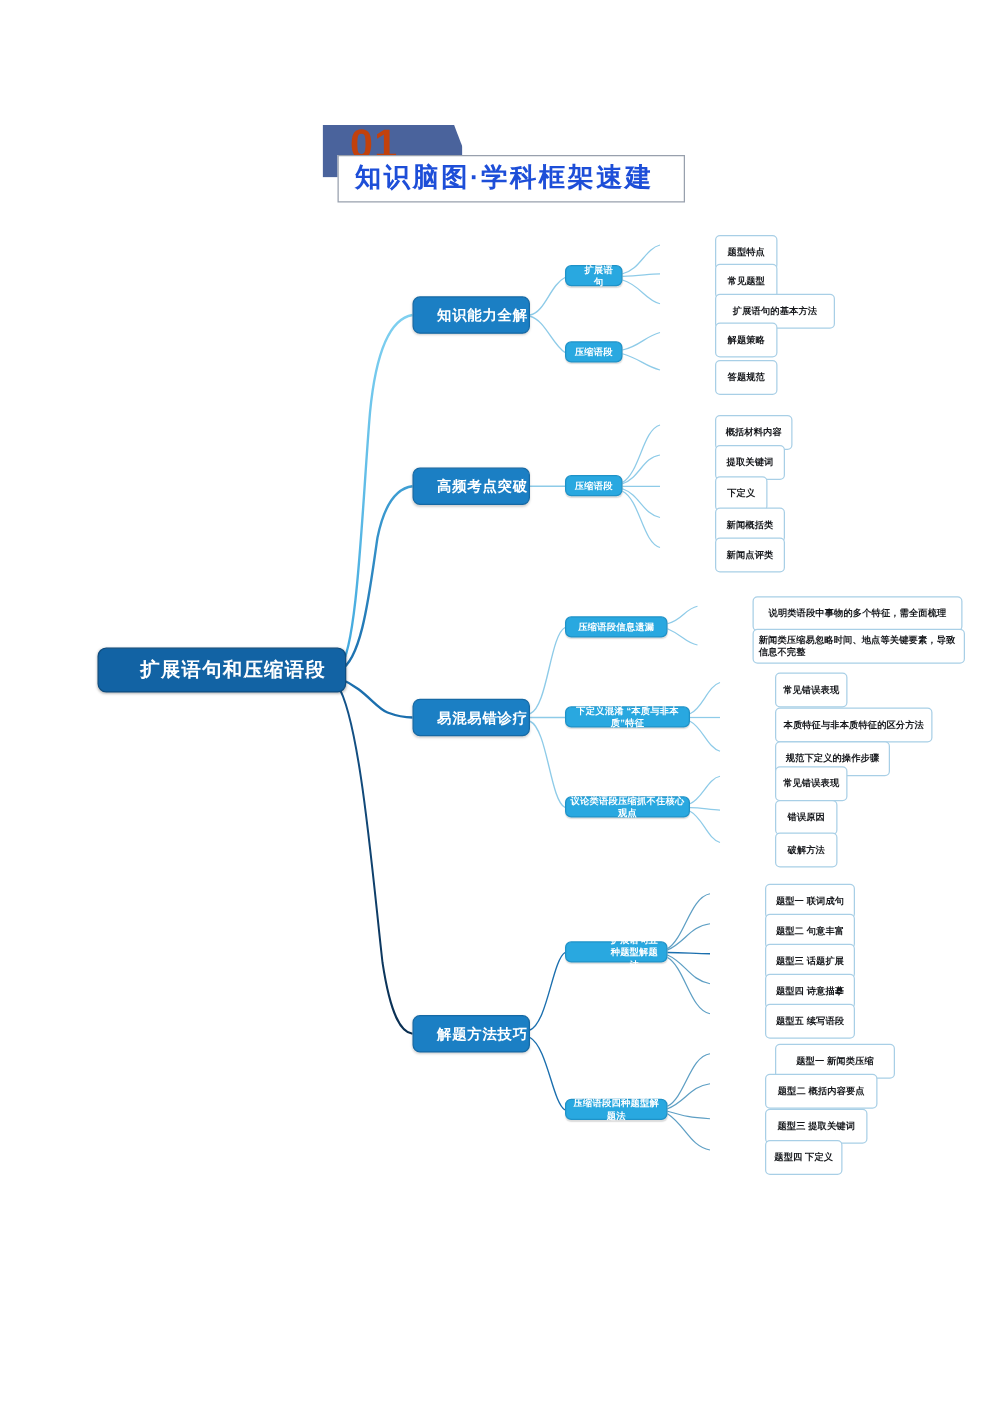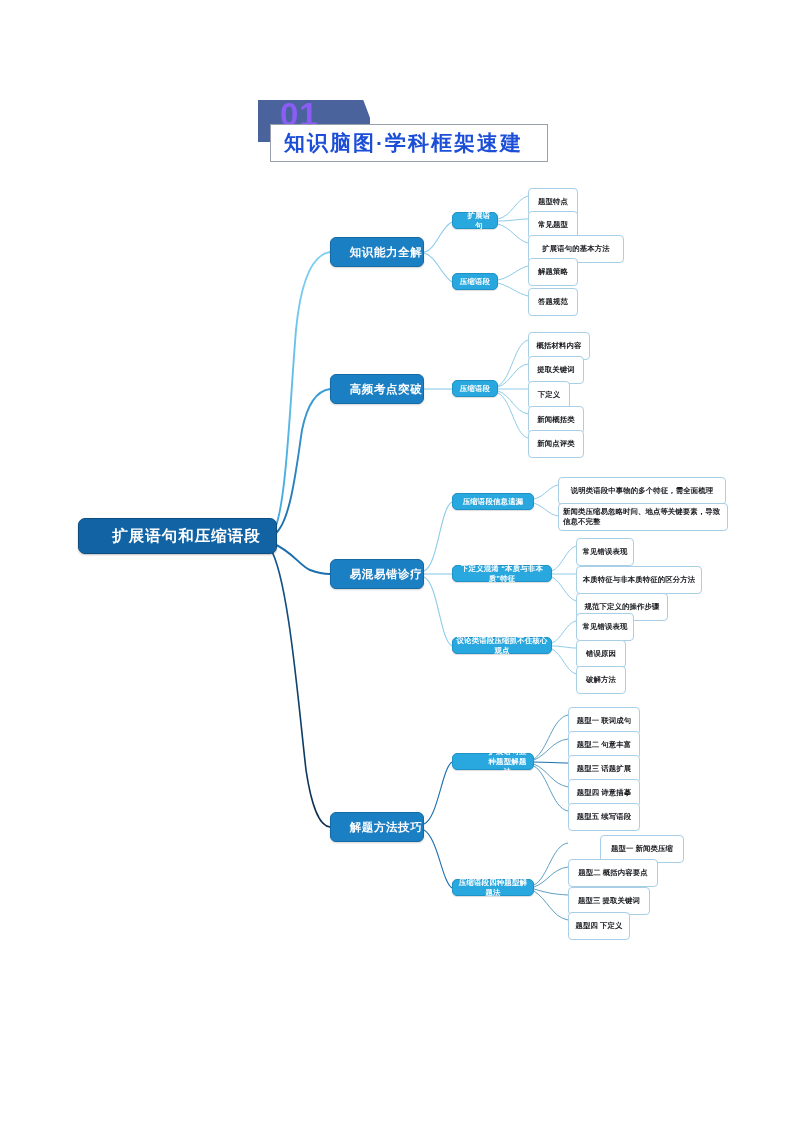--- a/index.html
+++ b/index.html
@@ -3,21 +3,21 @@
 <meta charset="utf-8">
 <style>
   html,body{margin:0;padding:0;background:#fff;}
   body{width:794px;height:1123px;position:relative;font-family:"Liberation Sans","DejaVu Sans",sans-serif;overflow:hidden;}
   #page{position:absolute;inset:0;}
 
   
   #header{position:absolute;left:258px;top:98px;width:300px;height:70px;}
   .banner{position:absolute;left:0;top:2px;width:112px;height:42px;background:#4a639c;
           clip-path:polygon(0 0,94% 0,100% 42%,100% 100%,0 100%);}
-  .banner-num{position:absolute;left:22px;top:-2px;font-size:33px;font-weight:700;color:#8b5cf6;
+  .banner-num{position:absolute;left:22px;top:-2px;font-size:33px;font-weight:700;color:#c2410c;
               letter-spacing:1px;font-family:"Liberation Sans",sans-serif;}
   .title-box{position:absolute;left:12px;top:26px;width:278px;height:38px;background:#fff;
              border:1.6px solid #98a0ad;box-sizing:border-box;}
   .title-text{position:absolute;left:26px;top:28px;font-size:21px;font-weight:700;color:#1d4ed8;
               letter-spacing:2px;line-height:34px;white-space:nowrap;}
 
   
   #map{position:absolute;left:0;top:0;width:794px;height:1123px;}
   #links{position:absolute;left:0;top:0;width:794px;height:1123px;pointer-events:none;}
 
@@ -27,21 +27,21 @@
   .root{background:#1263a4;border:1.4px solid #0e4d80;border-radius:7px;color:#fff;
         font-size:15.5px;font-weight:700;letter-spacing:1px;
         box-shadow:0 1px 2px rgba(0,0,0,.25);}
   .branch{background:#1b7fc4;border:1.2px solid #1569a5;border-radius:6px;color:#fff;
           font-size:11.5px;font-weight:700;letter-spacing:.6px;
           box-shadow:0 1px 2px rgba(0,0,0,.18);}
   .sub{background:#29a8e0;border:1px solid #1f92c8;border-radius:5px;color:#fff;
        font-size:7.4px;font-weight:700;letter-spacing:.2px;padding:0 3px;
        box-shadow:0 1px 1px rgba(0,0,0,.14);}
   .leaf{background:#fff;border:1px solid #a8cfe6;border-radius:4px;color:#16181c;
-        font-size:7.4px;font-weight:700;letter-spacing:.1px;padding:13px 4px;line-height:9.6px;}
+        font-size:7.4px;font-weight:700;letter-spacing:.1px;padding:13px 4px;line-height:9.6px;margin-left:44px;}
   .leaf.wrap{text-align:left;justify-content:flex-start;}
 </style>
 </head>
 <body>
 
 <div id="page">
 
   <div id="header">
     <div class="banner"></div>
     <div class="banner-num">01</div>
@@ -225,21 +225,21 @@
     </div>
     <div class="node leaf" style="left:568px;top:779px;width:72px;height:16px;">
       <span>题型四 诗意描摹</span>
     </div>
     <div class="node leaf" style="left:568px;top:803px;width:72px;height:16px;">
       <span>题型五 续写语段</span>
     </div>
     <div class="node sub" style="left:452px;top:879px;width:82px;height:17px;">
       <span>压缩语段四种题型解题法</span>
     </div>
-    <div class="node leaf" style="left:600px;top:835px;width:84px;height:16px;">
+    <div class="node leaf" style="left:576px;top:835px;width:96px;height:16px;">
       <span>题型一 新闻类压缩</span>
     </div>
     <div class="node leaf" style="left:568px;top:859px;width:90px;height:16px;">
       <span>题型二 概括内容要点</span>
     </div>
     <div class="node leaf" style="left:568px;top:887px;width:82px;height:16px;">
       <span>题型三 提取关键词</span>
     </div>
     <div class="node leaf" style="left:568px;top:912px;width:62px;height:16px;">
       <span>题型四 下定义</span>

